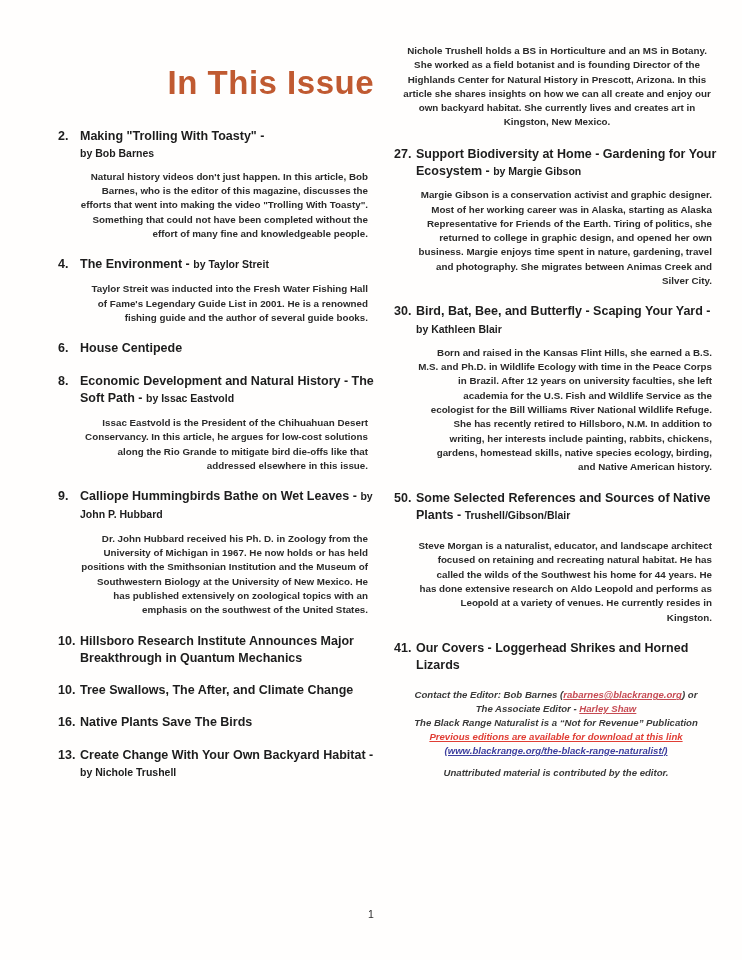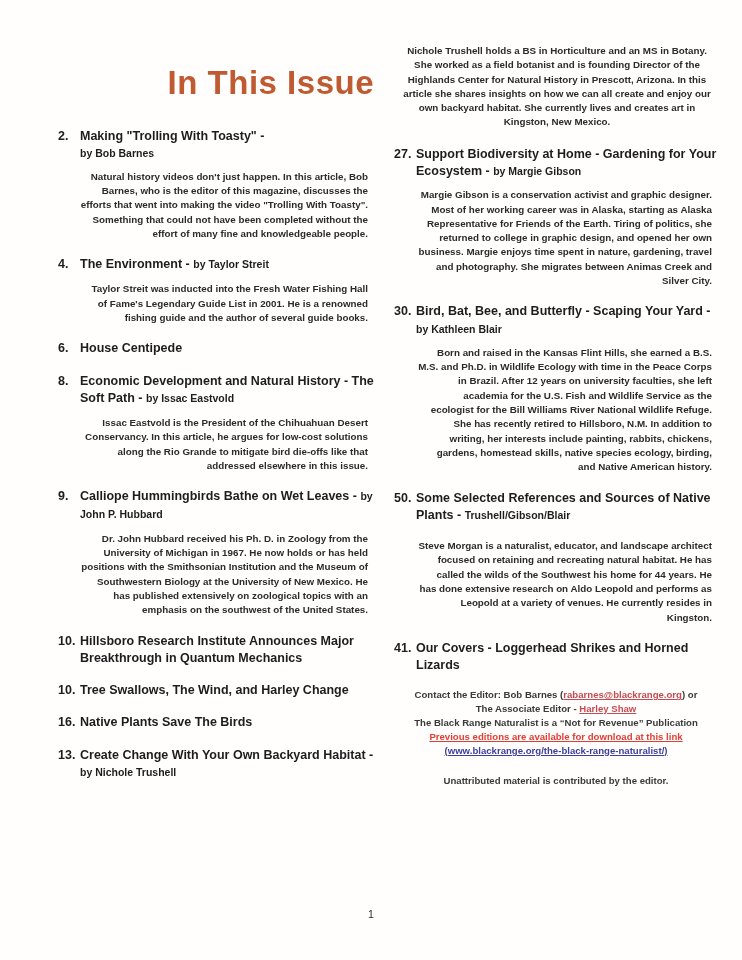--- a/index.html
+++ b/index.html
@@ -34,26 +34,26 @@
     margin:9px 6px 14px 22px;
     font-size:9.8px;
     font-weight:bold;
     line-height:1.46;
     color:#2b2b2b;
     text-align:right;
   }
   .col-right .toc-desc { margin-top:8px;margin-left:24px; }
   .intro-desc { margin:0 2px 16px 4px; font-size:9.8px; font-weight:bold; line-height:1.46; color:#2b2b2b;text-align:center; }
 
-  .footer { margin-top:14px; text-align:center; font-size:9.6px; font-weight:bold; color:#3a3a3a; line-height:1.45; }
+  .footer { margin-top:14px; text-align:center; font-size:9.6px; font-weight:bold; color:#3a3a3a; line-height:1.45;font-style:italic; }
   .footer-line { margin:0; }
   .link-red  { color:#c64a52; text-decoration:underline; cursor:pointer; }
   .link-red-bright { color:#e03d34; text-decoration:underline; cursor:pointer; }
   .link-blue { color:#3d3f9e; text-decoration:underline; cursor:pointer; }
-  .unattributed { margin-top:16px; text-align:center; font-size:9.6px; font-weight:bold; color:#3a3a3a; }
+  .unattributed { margin-top:8px; text-align:center; font-size:9.6px; font-weight:bold; color:#3a3a3a; }
 
   .page-number {
     position:absolute;
     left:0; right:0; top:908px;
     text-align:center;
     font-size:10.5px;
     color:#2b2b2b;
   }
 </style>
 </head>
@@ -124,21 +124,21 @@
         <span class="toc-title-wrap">
           <span>Hillsboro Research Institute Announces Major Breakthrough in Quantum Mechanics</span>
         </span>
       </div>
     </div>
 
     <div class="toc-item">
       <div class="toc-head">
         <span class="toc-num">10.</span>
         <span class="toc-title-wrap">
-          <span>Tree Swallows, The Wind, and Harley Change</span>
+          <span>Tree Swallows, The After, and Climate Change</span>
         </span>
       </div>
     </div>
 
     <div class="toc-item">
       <div class="toc-head">
         <span class="toc-num">16.</span>
         <span class="toc-title-wrap">
           <span>Native Plants Save The Birds</span>
         </span>

